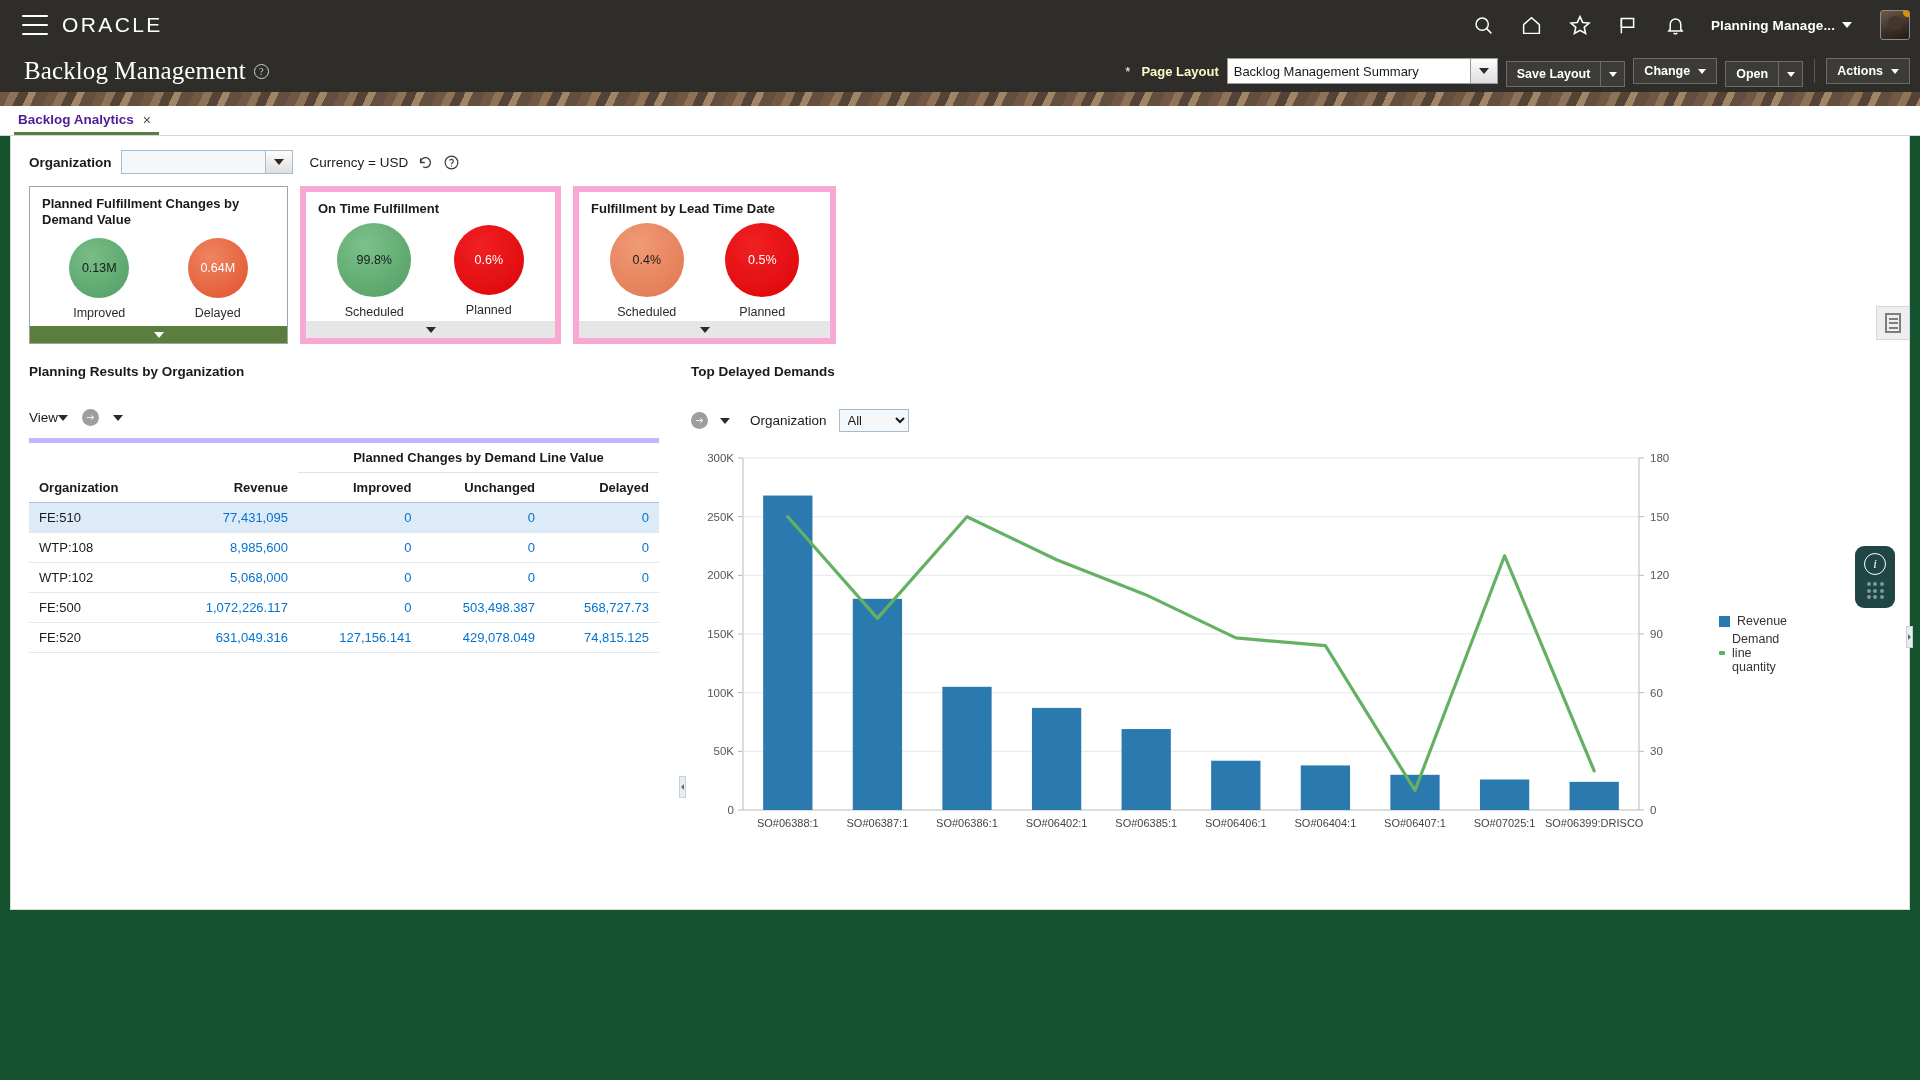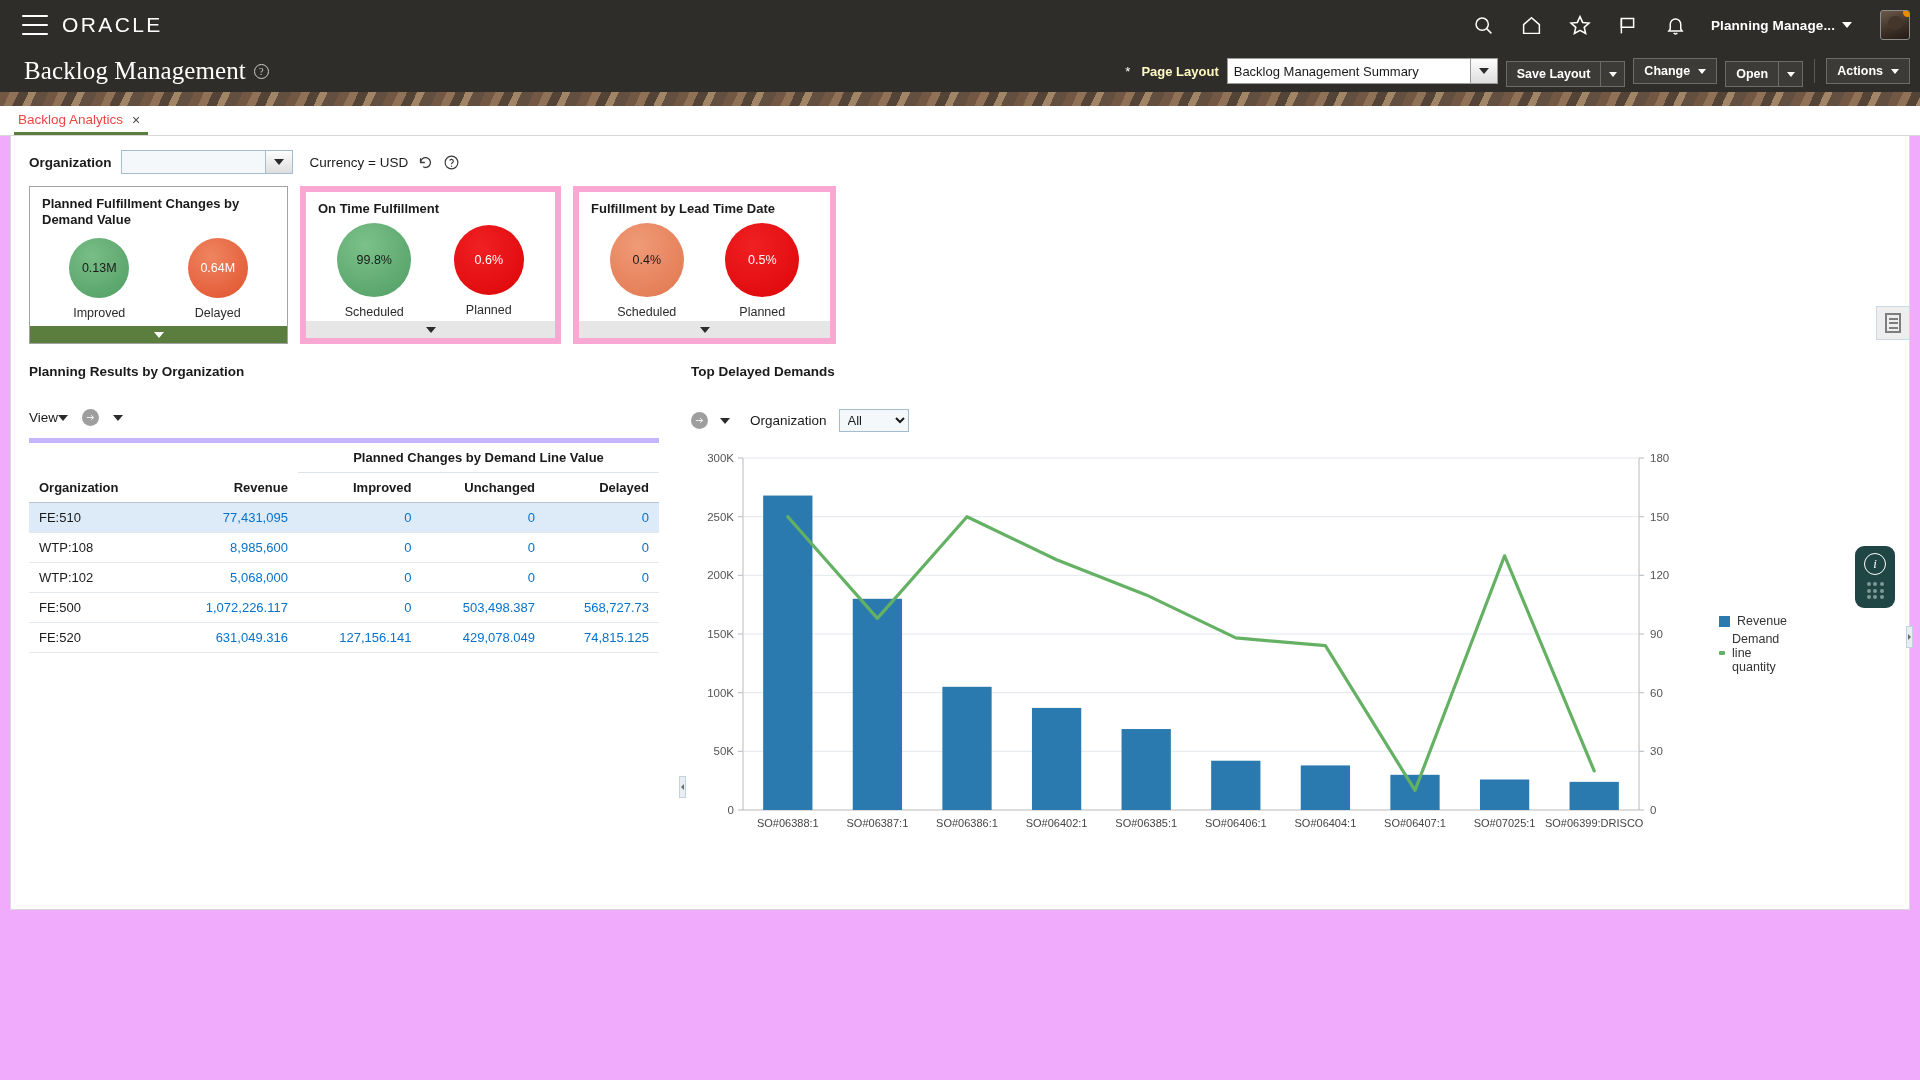--- a/index.html
+++ b/index.html
@@ -73,25 +73,25 @@
   .banner-strip { height: 14px; width: 100%;
     background:
       repeating-linear-gradient(115deg,#6b4f3a 0 9px,#8a6a4e 9px 17px,#4a3a2c 17px 26px,#9c7f5e 26px 33px,#5a4636 33px 44px);
     opacity: .95; }
 
   
   .tab-strip { height: 30px; background: #fff; border-bottom: 1px solid #d6d6d6;
     display: flex; align-items: flex-end; padding-left: 14px; }
   .tab { display: flex; align-items: center; gap: 9px; padding: 4px 8px 5px 4px;
     border-bottom: 3px solid #5b7e3f; cursor: pointer; }
-  .tab-label { font-size: 13.5px; font-weight: normal; color: #ef4444; }
+  .tab-label { font-size: 13.5px; font-weight: bold; color: #4c1d95; }
   .tab-close { font-size: 14px; color: #4a4a4a; cursor: pointer; line-height: 1; }
 
   
-  .content { position: relative; padding: 0; background: #f0abfc;
+  .content { position: relative; padding: 0; background: #14532d;
     height: calc(1080px - 50px - 42px - 14px - 30px); }
   .panel { margin: 0 10px; border: 1px solid #d8d8d8; border-top: none;
     height: 774px; position: relative; background: #fff; }
 
   .filter-row { display: flex; align-items: center; gap: 9px; padding: 14px 0 0 18px; }
   .filter-label { font-size: 13.5px; font-weight: bold; color: #1a1a1a; }
   .org-select { display: flex; height: 24px; }
   .org-select .field { width: 144px; background: #f4f8fb; border: 1px solid #a3bcd0;
     border-right: none; }
   .org-select .dd-btn { border-color: #a3bcd0; }

